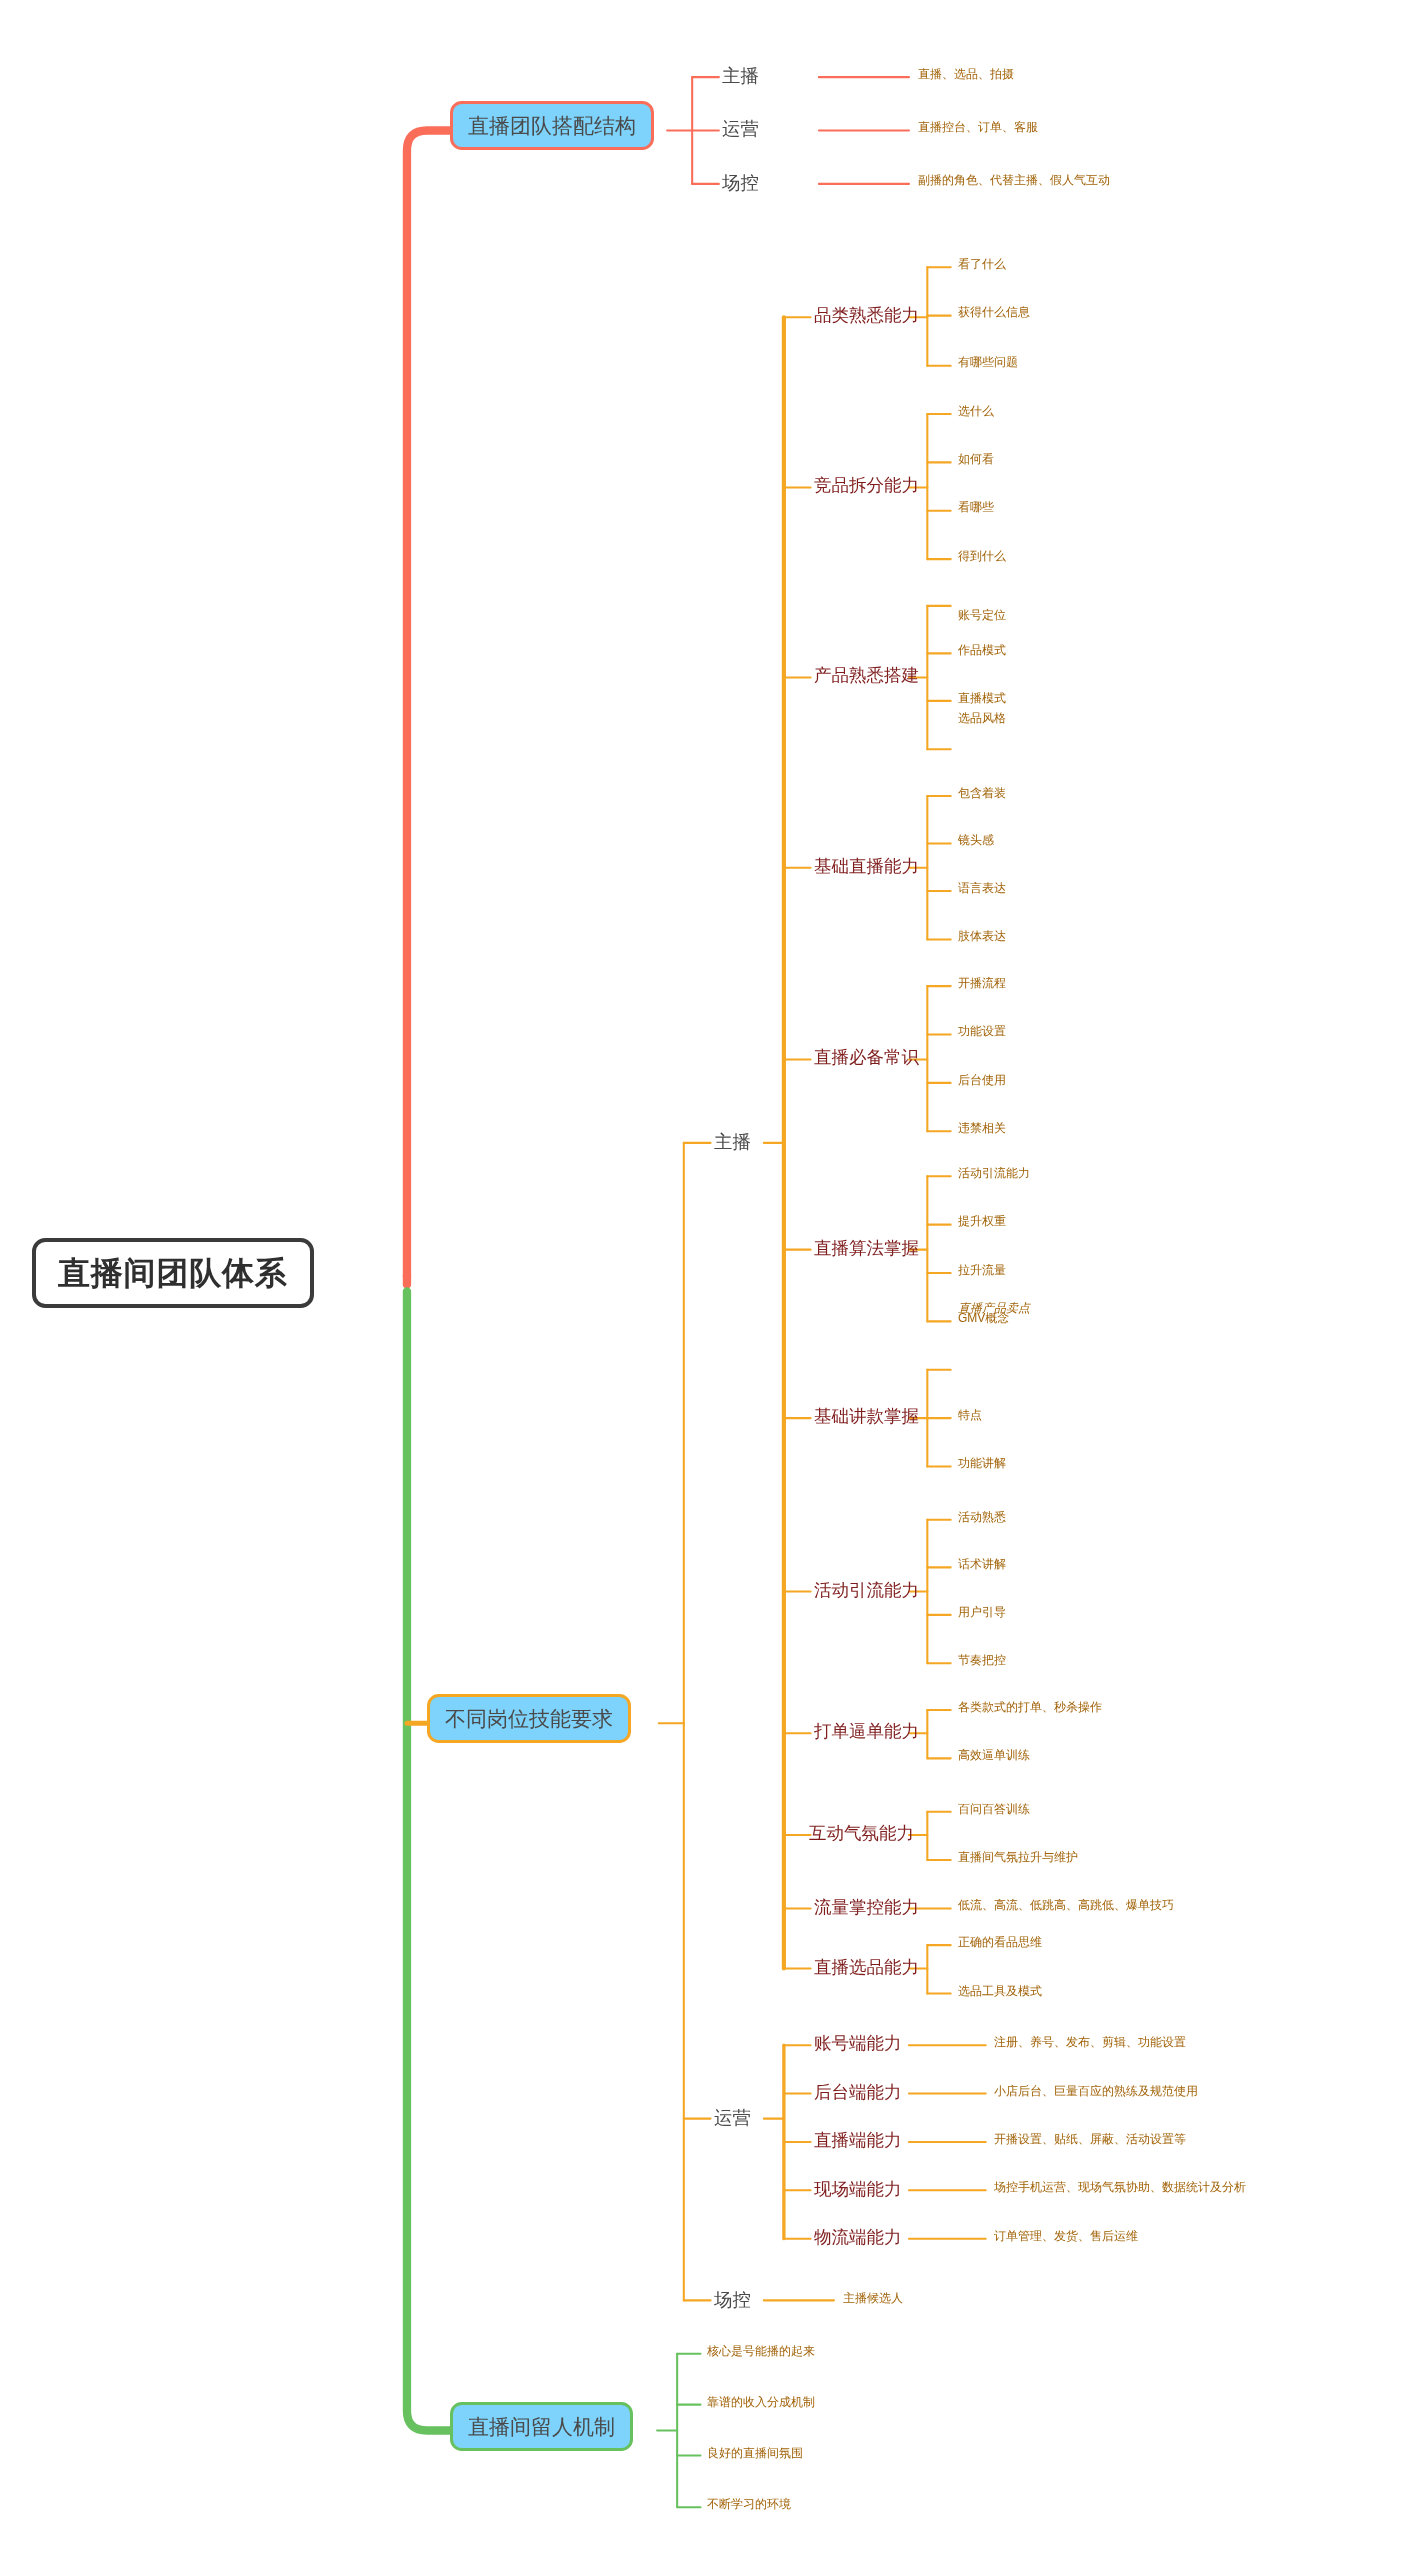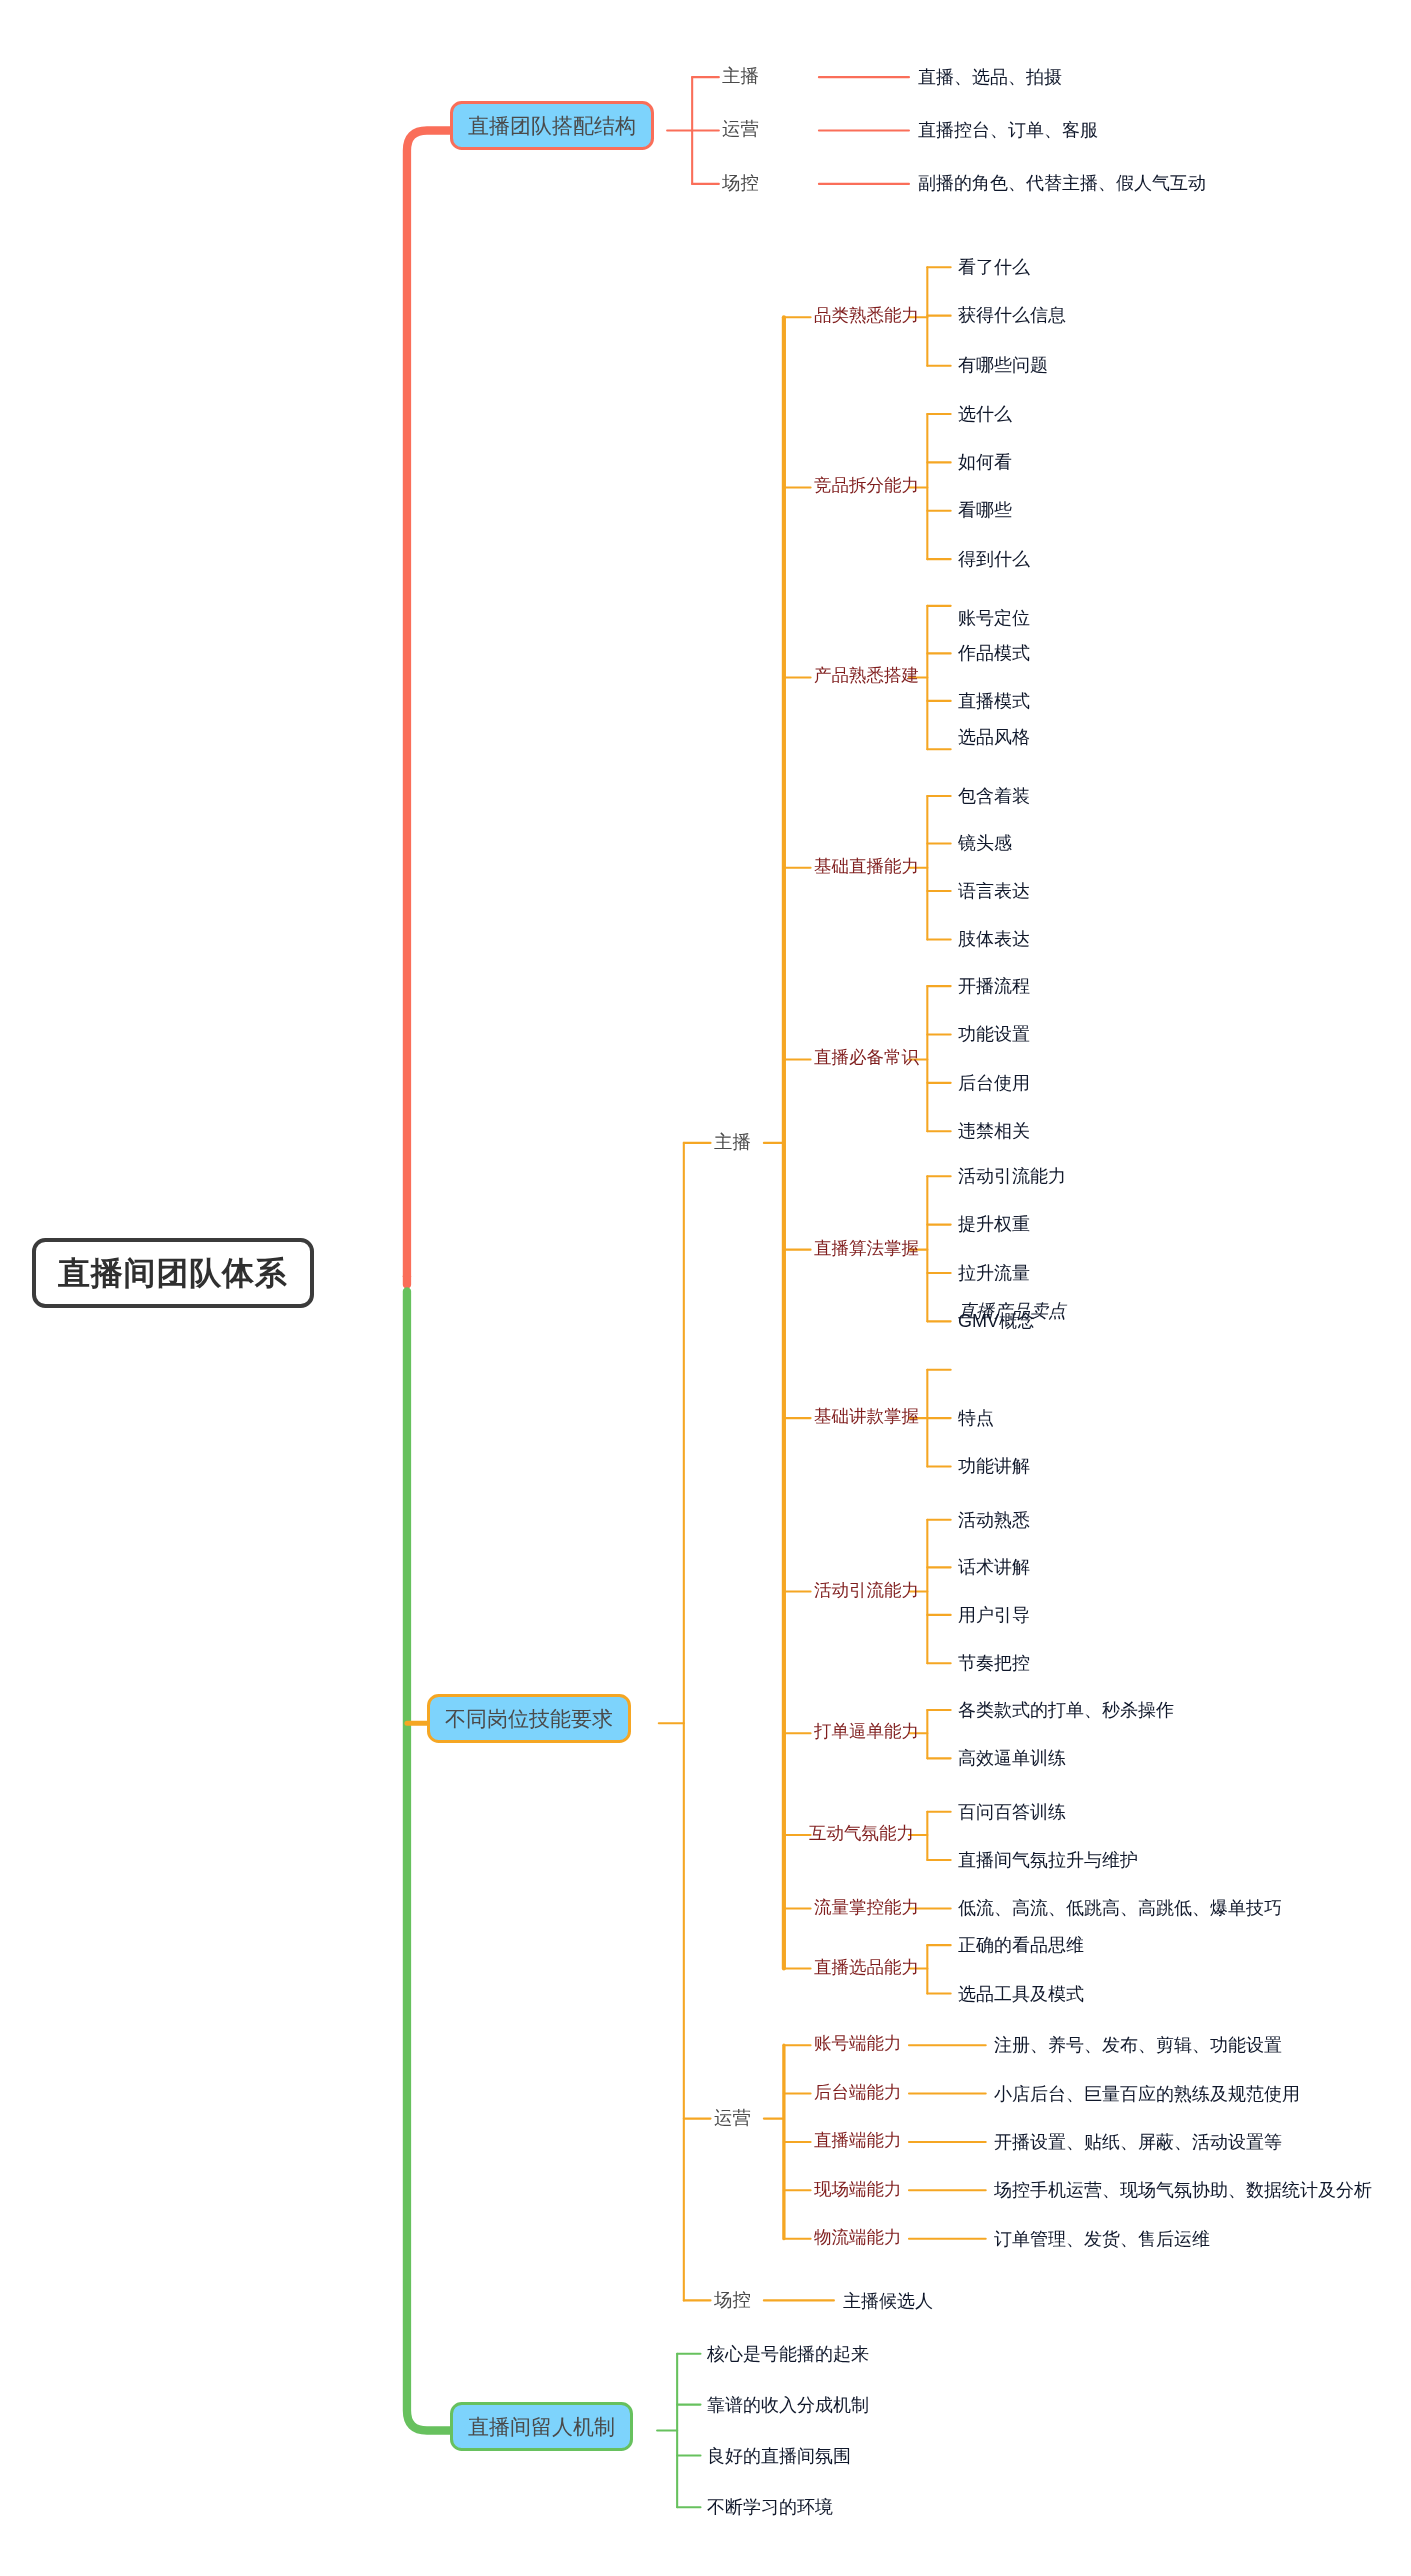--- a/index.html
+++ b/index.html
@@ -52,22 +52,22 @@
   .lv2{
     font-size:18.4px;
     color:#4a4a4a;
   }
   .lv3{
     font-size:17.5px;
     color:#7f1d1d;
     text-align:right;
   }
   .leaf{
-    font-size:18px;
-    color:#0f172a;
+    font-size:12px;
+    color:#a16207;
   }
 </style>
 </head>
 <body>
 
 <div id="map">
 
   <svg id="wires" viewBox="0 0 1692 3088">
     <g fill="none" stroke-linecap="round" stroke-linejoin="round">
 
@@ -234,21 +234,21 @@
   <div class="node lv3" style="left:814px; top:477px;">竞品拆分能力</div>
   <div class="node leaf" style="left:958px; top:405px;">选什么</div>
   <div class="node leaf" style="left:958px; top:453px;">如何看</div>
   <div class="node leaf" style="left:958px; top:501px;">看哪些</div>
   <div class="node leaf" style="left:958px; top:550px;">得到什么</div>
 
   <div class="node lv3" style="left:814px; top:667px;">产品熟悉搭建</div>
   <div class="node leaf" style="left:958px; top:596px;margin-top:13px;">账号定位</div>
   <div class="node leaf" style="left:958px; top:644px;">作品模式</div>
   <div class="node leaf" style="left:958px; top:692px;">直播模式</div>
-  <div class="node leaf" style="left:958px; top:728px;">选品风格</div>
+  <div class="node leaf" style="left:958px; top:712px;">选品风格</div>
 
   <div class="node lv3" style="left:814px; top:858px;">基础直播能力</div>
   <div class="node leaf" style="left:958px; top:787px;">包含着装</div>
   <div class="node leaf" style="left:958px; top:834px;">镜头感</div>
   <div class="node leaf" style="left:958px; top:882px;">语言表达</div>
   <div class="node leaf" style="left:958px; top:930px;">肢体表达</div>
 
   <div class="node lv3" style="left:814px; top:1049px;">直播必备常识</div>
   <div class="node leaf" style="left:958px; top:977px;">开播流程</div>
   <div class="node leaf" style="left:958px; top:1025px;">功能设置</div>

